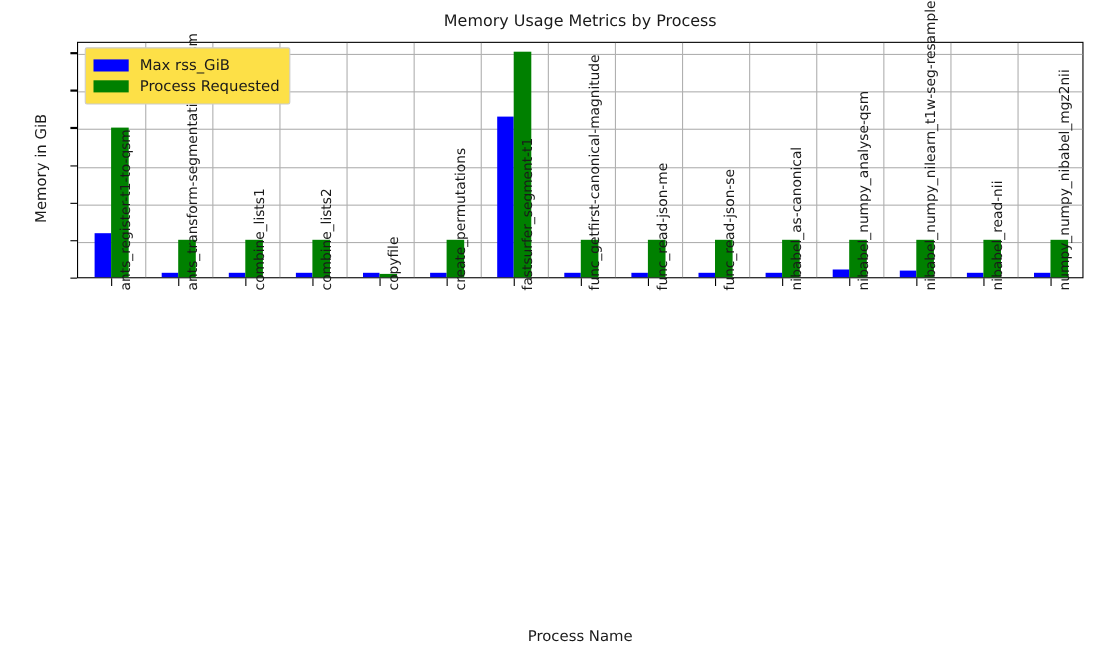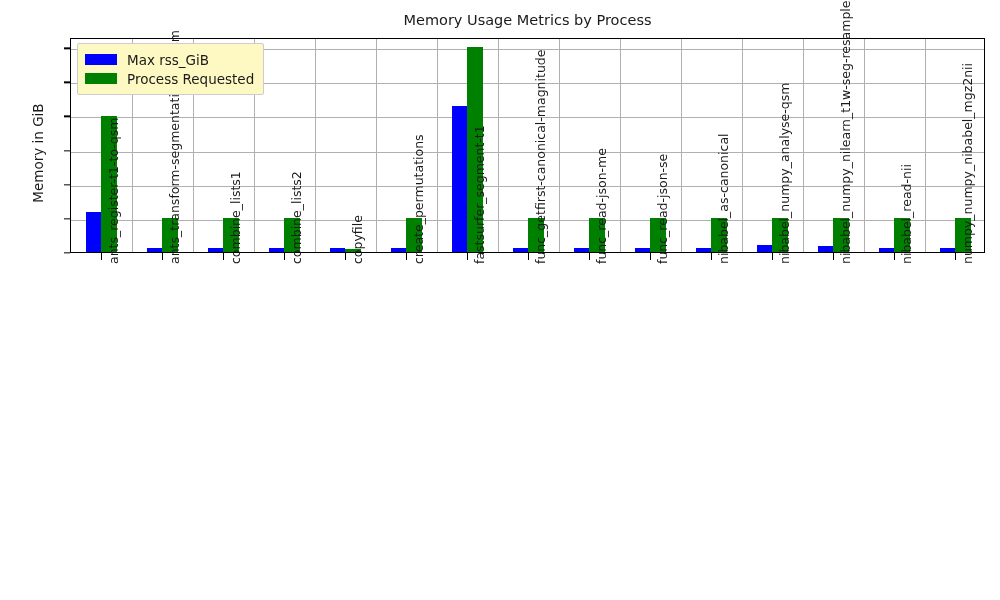--- a/index.html
+++ b/index.html
@@ -121,21 +121,21 @@
     text-align: center;
     font-size: 13.5px;
     color: #1a1a1a;
   }
 
   
   #legend {
     position: absolute;
     left: 77px;
     top: 43px;
-    background: #fef9c3;
+    background: #fde047;
     border: 1px solid #cccccc;
     border-radius: 2px;
     padding: 6px 9px 6px 7px;
     box-sizing: border-box;
   }
   .legend-row {
     display: flex;
     align-items: center;
     height: 19px;
   }
@@ -281,20 +281,21 @@
       <div class="xtick-label" style="left: 776.5px;">nibabel_numpy_analyse-qsm</div>
       <div class="xtick-mark" style="left: 832.5px;"></div>
       <div class="xtick-label" style="left: 837.5px;">nibabel_numpy_nilearn_t1w-seg-resampled</div>
       <div class="xtick-mark" style="left: 893.5px;"></div>
       <div class="xtick-label" style="left: 898.5px;">nibabel_read-nii</div>
       <div class="xtick-mark" style="left: 954.5px;"></div>
       <div class="xtick-label" style="left: 959.5px;">numpy_numpy_nibabel_mgz2nii</div>
     </div>
 
   <div id="ylabel">Memory in GiB</div>
+  <div id="xlabel">Process Name</div>
 
   <div id="legend">
       <div class="legend-row">
         <div class="legend-swatch series-0" style="background: rgb(0, 0, 255);"></div>
         <div class="legend-text">Max rss_GiB</div>
       </div>
       <div class="legend-row">
         <div class="legend-swatch series-1" style="background: rgb(0, 128, 0);"></div>
         <div class="legend-text">Process Requested</div>
       </div>

